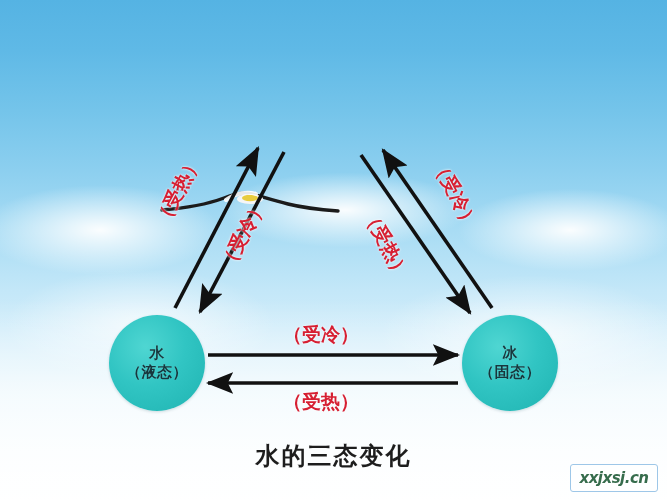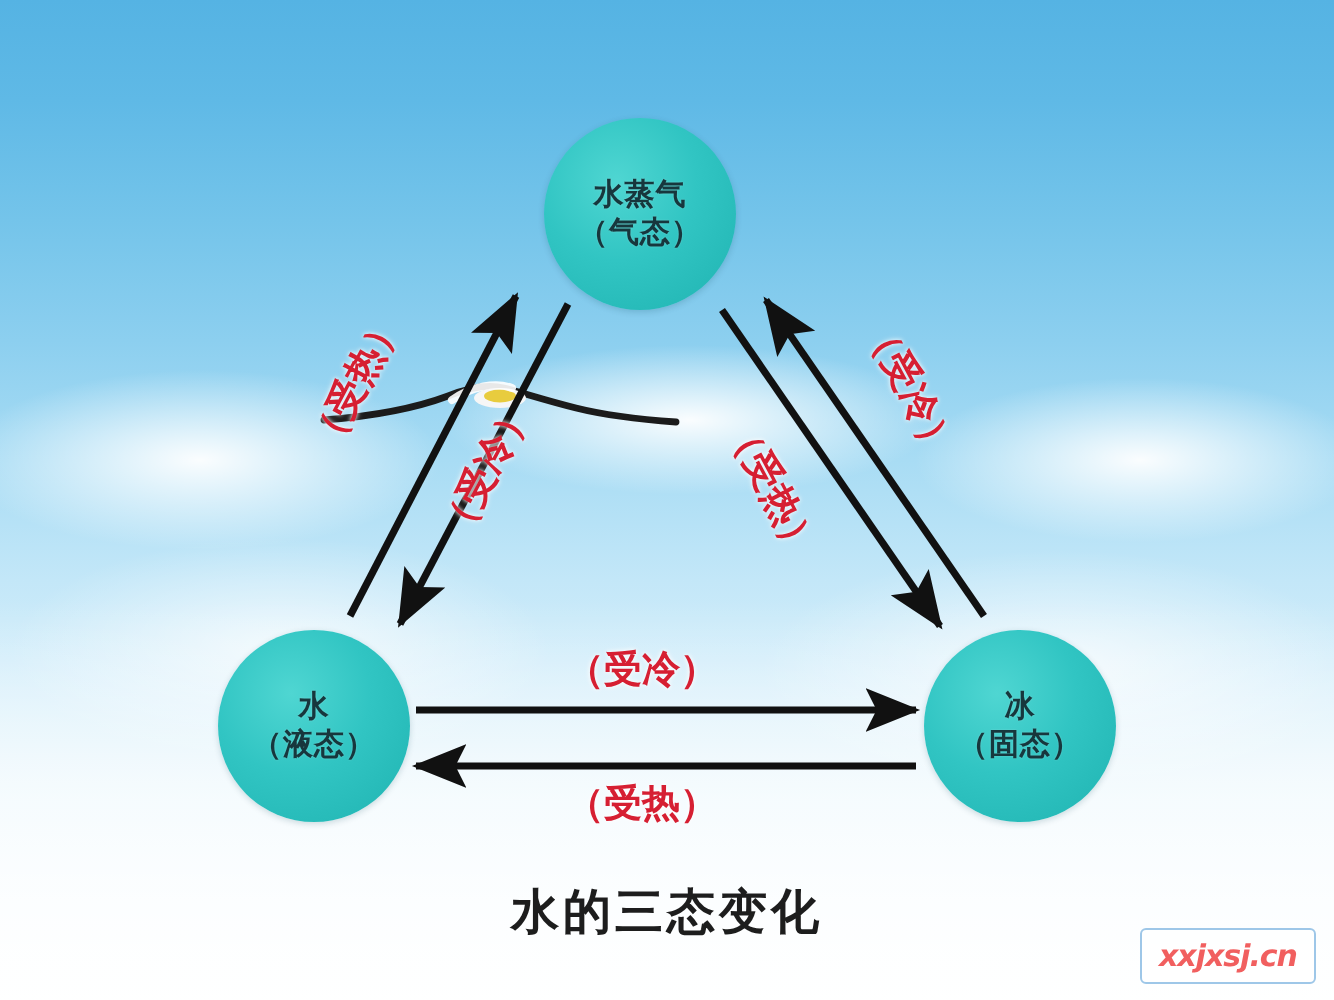--- a/index.html
+++ b/index.html
@@ -123,21 +123,21 @@
     height: 26px;
     border: 1px solid #9ec7e8;
     border-radius: 3px;
     background: rgba(255,255,255,0.55);
     display: flex;
     align-items: center;
     justify-content: center;
     overflow: hidden;
   }
   #watermark span {
-    color: #ef4444;
+    color: #14532d;
     font-family: "DejaVu Sans", "Liberation Sans", sans-serif;
     font-size: 15px;
     font-weight: bold;
     font-style: italic;
     letter-spacing: -0.5px;
     opacity: 0.85;
   }
 </style>
 </head>
 <body>
@@ -170,24 +170,20 @@
     <line x1="175" y1="308" x2="258" y2="148" stroke="#111111" stroke-width="3.6" marker-end="url(#ah)"></line>
     <line x1="284" y1="152" x2="200" y2="312" stroke="#111111" stroke-width="3.6" marker-end="url(#ah)"></line>
 
     <line x1="492" y1="308" x2="383" y2="150" stroke="#111111" stroke-width="3.6" marker-end="url(#ah)"></line>
     <line x1="361" y1="155" x2="470" y2="313" stroke="#111111" stroke-width="3.6" marker-end="url(#ah)"></line>
 
     <line x1="208" y1="355" x2="458" y2="355" stroke="#111111" stroke-width="3.4" marker-end="url(#ah)"></line>
     <line x1="458" y1="383" x2="208" y2="383" stroke="#111111" stroke-width="3.4" marker-end="url(#ah)"></line>
   </svg>
 
-  <div class="node" id="node-vapor">
-    <span>水蒸气</span>
-    <span>（气态）</span>
-  </div>
 
   <div class="node" id="node-water">
     <span>水</span>
     <span>（液态）</span>
   </div>
 
   <div class="node" id="node-ice">
     <span>冰</span>
     <span>（固态）</span>
   </div>

